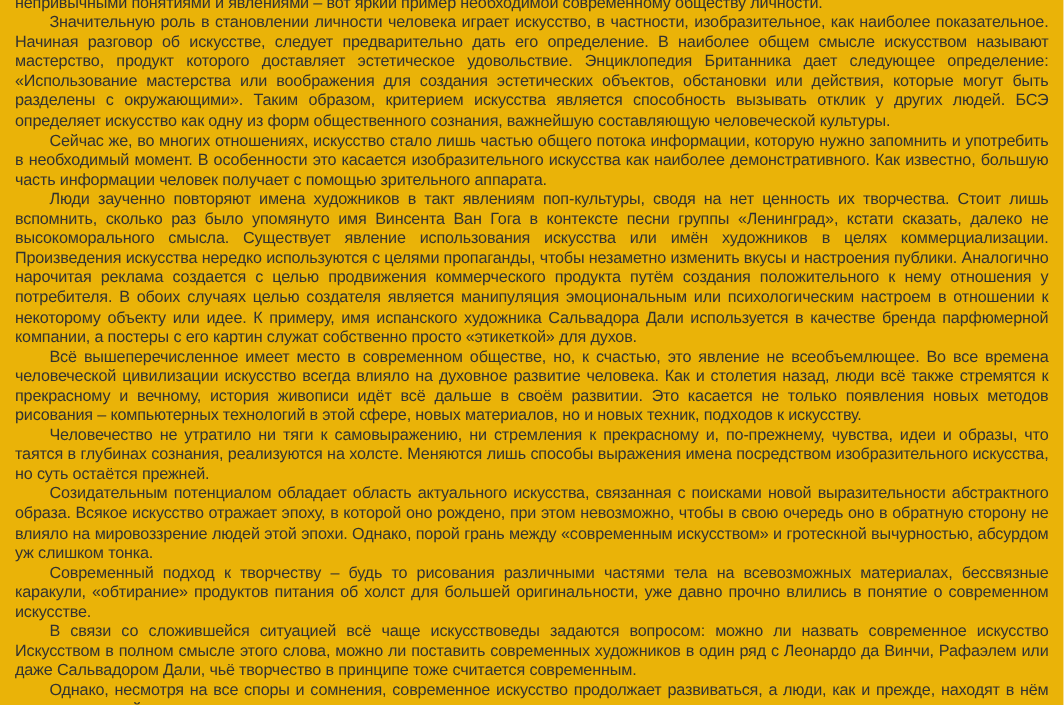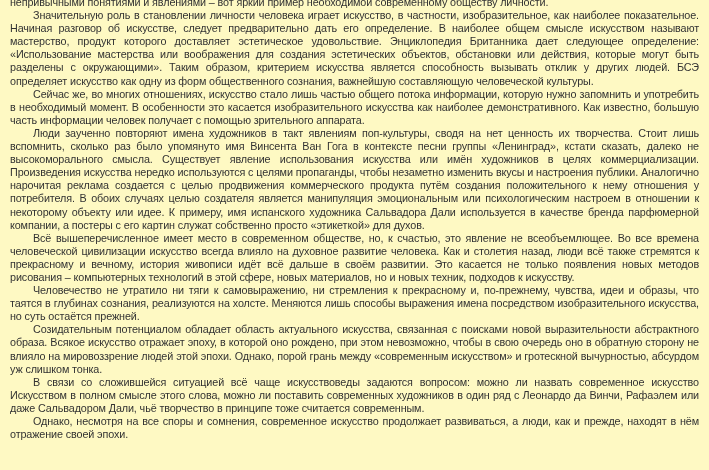--- a/index.html
+++ b/index.html
@@ -5,21 +5,21 @@
   html, body {
     margin: 0;
     padding: 0;
     background: #ffffff;
   }
   .page {
     position: relative;
     width: 709px;
     height: 470px;
     overflow: hidden;
-    background: #fef9c3;
+    background: #eab308;
     font-family: "Liberation Sans", "DejaVu Sans", sans-serif;
     color: #323232;
   }
   .text-block {
     position: absolute;
     left: 10px;
     top: -4px;
     width: 689px;
     font-size: 10.8px;
     line-height: 13.1px;
@@ -43,16 +43,17 @@
 
 <div class="page">
   <div class="text-block">
     <p class="continuation">непривычными понятиями и явлениями – вот яркий пример необходимой современному обществу личности.</p>
     <p>Значительную роль в становлении личности человека играет искусство, в частности, изобразительное, как наиболее показательное. Начиная разговор об искусстве, следует предварительно дать его определение. В наиболее общем смысле искусством называют мастерство, продукт которого доставляет эстетическое удовольствие. Энциклопедия Британника дает следующее определение: «Использование мастерства или воображения для создания эстетических объектов, обстановки или действия, которые могут быть разделены с окружающими». Таким образом, критерием искусства является способность вызывать отклик у других людей. БСЭ определяет искусство как одну из форм общественного сознания, важнейшую составляющую человеческой культуры.</p>
     <p>Сейчас же, во многих отношениях, искусство стало лишь частью общего потока информации, которую нужно запомнить и употребить в необходимый момент. В особенности это касается изобразительного искусства как наиболее демонстративного. Как известно, большую часть информации человек получает с помощью зрительного аппарата.</p>
     <p>Люди заученно повторяют имена художников в такт явлениям поп-культуры, сводя на нет ценность их творчества. Стоит лишь вспомнить, сколько раз было упомянуто имя Винсента Ван Гога в контексте песни группы «Ленинград», кстати сказать, далеко не высокоморального смысла. Существует явление использования искусства или имён художников в целях коммерциализации. Произведения искусства нередко используются с целями пропаганды, чтобы незаметно изменить вкусы и настроения публики. Аналогично нарочитая реклама создается с целью продвижения коммерческого продукта путём создания положительного к нему отношения у потребителя. В обоих случаях целью создателя является манипуляция эмоциональным или психологическим настроем в отношении к некоторому объекту или идее. К примеру, имя испанского художника Сальвадора Дали используется в качестве бренда парфюмерной компании, а постеры с его картин служат собственно просто «этикеткой» для духов.</p>
     <p>Всё вышеперечисленное имеет место в современном обществе, но, к счастью, это явление не всеобъемлющее. Во все времена человеческой цивилизации искусство всегда влияло на духовное развитие человека. Как и столетия назад, люди всё также стремятся к прекрасному и вечному, история живописи идёт всё дальше в своём развитии. Это касается не только появления новых методов рисования – компьютерных технологий в этой сфере, новых материалов, но и новых техник, подходов к искусству.</p>
     <p>Человечество не утратило ни тяги к самовыражению, ни стремления к прекрасному и, по-прежнему, чувства, идеи и образы, что таятся в глубинах сознания, реализуются на холсте. Меняются лишь способы выражения имена посредством изобразительного искусства, но суть остаётся прежней.</p>
     <p>Созидательным потенциалом обладает область актуального искусства, связанная с поисками новой выразительности абстрактного образа. Всякое искусство отражает эпоху, в которой оно рождено, при этом невозможно, чтобы в свою очередь оно в обратную сторону не влияло на мировоззрение людей этой эпохи. Однако, порой грань между «современным искусством» и гротескной вычурностью, абсурдом уж слишком тонка.</p>
+    <p>Современный подход к творчеству – будь то рисования различными частями тела на всевозможных материалах, бессвязные каракули, «обтирание» продуктов питания об холст для большей оригинальности, уже давно прочно влились в понятие о современном искусстве.</p>
     <p>В связи со сложившейся ситуацией всё чаще искусствоведы задаются вопросом: можно ли назвать современное искусство Искусством в полном смысле этого слова, можно ли поставить современных художников в один ряд с Леонардо да Винчи, Рафаэлем или даже Сальвадором Дали, чьё творчество в принципе тоже считается современным.</p>
     <p>Однако, несмотря на все споры и сомнения, современное искусство продолжает развиваться, а люди, как и прежде, находят в нём отражение своей эпохи.</p>
   </div>
 </div>
 
 </body></html>

